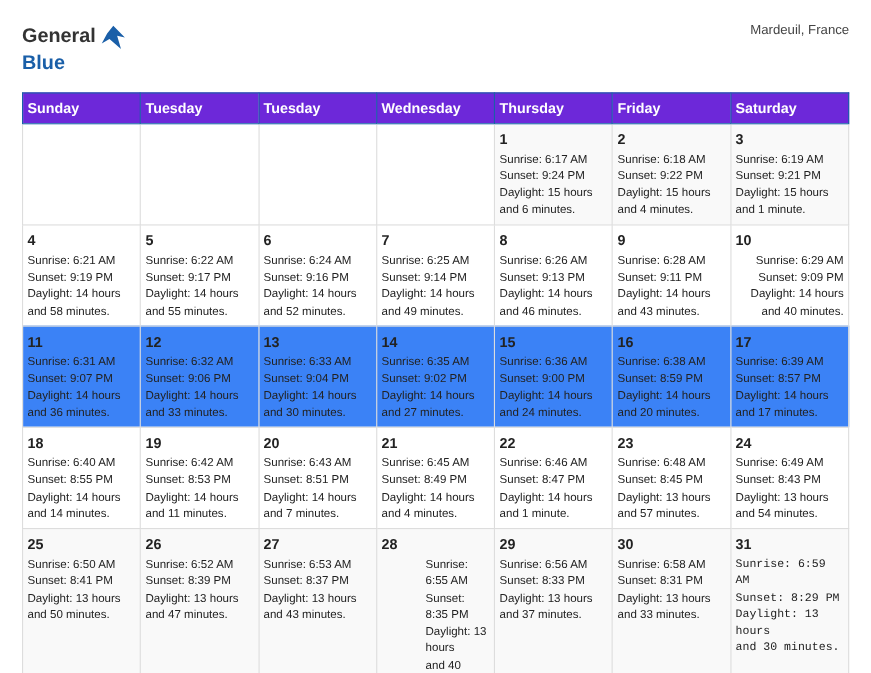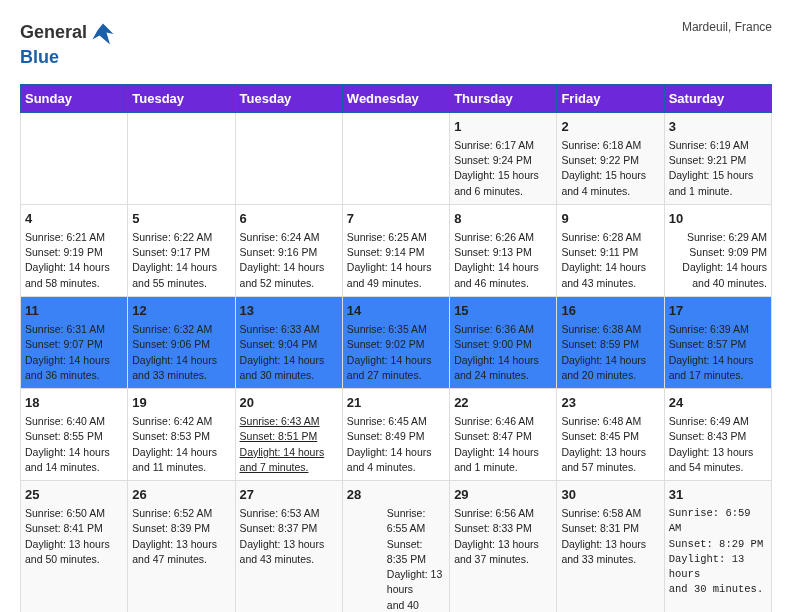--- a/index.html
+++ b/index.html
@@ -196,21 +196,21 @@
         <td>
           <span class="day-number">18</span>
           <div style="line-height: 1.45;">Sunrise: 6:40 AM<br>Sunset: 8:55 PM<br>Daylight: 14 hours<br>and 14 minutes.</div>
         </td>
         <td>
           <span class="day-number">19</span>
           <div style="line-height: 1.45;">Sunrise: 6:42 AM<br>Sunset: 8:53 PM<br>Daylight: 14 hours<br>and 11 minutes.</div>
         </td>
         <td>
           <span class="day-number">20</span>
-          <div style="line-height: 1.45; text-decoration: underline;">Sunrise: 6:43 AM<br>Sunset: 8:51 PM<br>Daylight: 14 hours<br>and 7 minutes.</div>
+          <div style="line-height: 1.45;">Sunrise: 6:43 AM<br>Sunset: 8:51 PM<br>Daylight: 14 hours<br>and 7 minutes.</div>
         </td>
         <td>
           <span class="day-number">21</span>
           <div style="line-height: 1.45;">Sunrise: 6:45 AM<br>Sunset: 8:49 PM<br>Daylight: 14 hours<br>and 4 minutes.</div>
         </td>
         <td>
           <span class="day-number">22</span>
           <div style="line-height: 1.45;">Sunrise: 6:46 AM<br>Sunset: 8:47 PM<br>Daylight: 14 hours<br>and 1 minute.</div>
         </td>
         <td>

